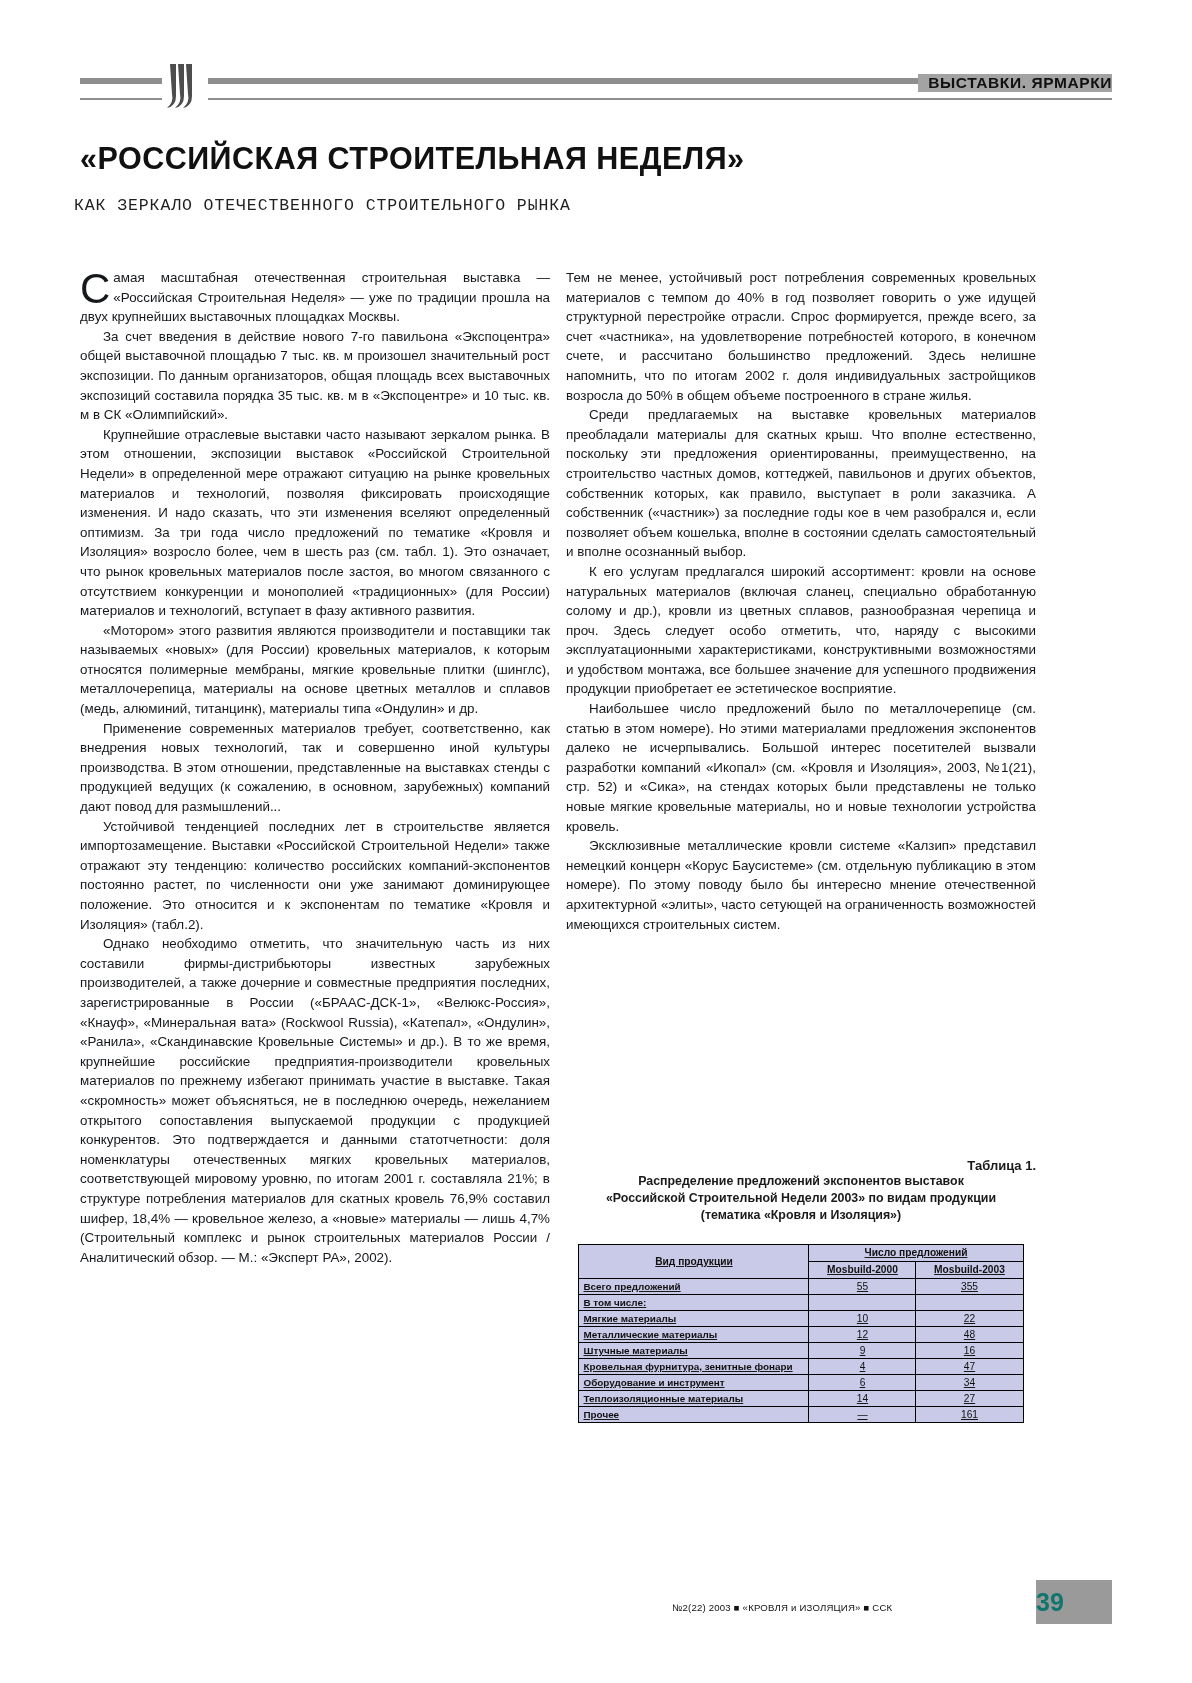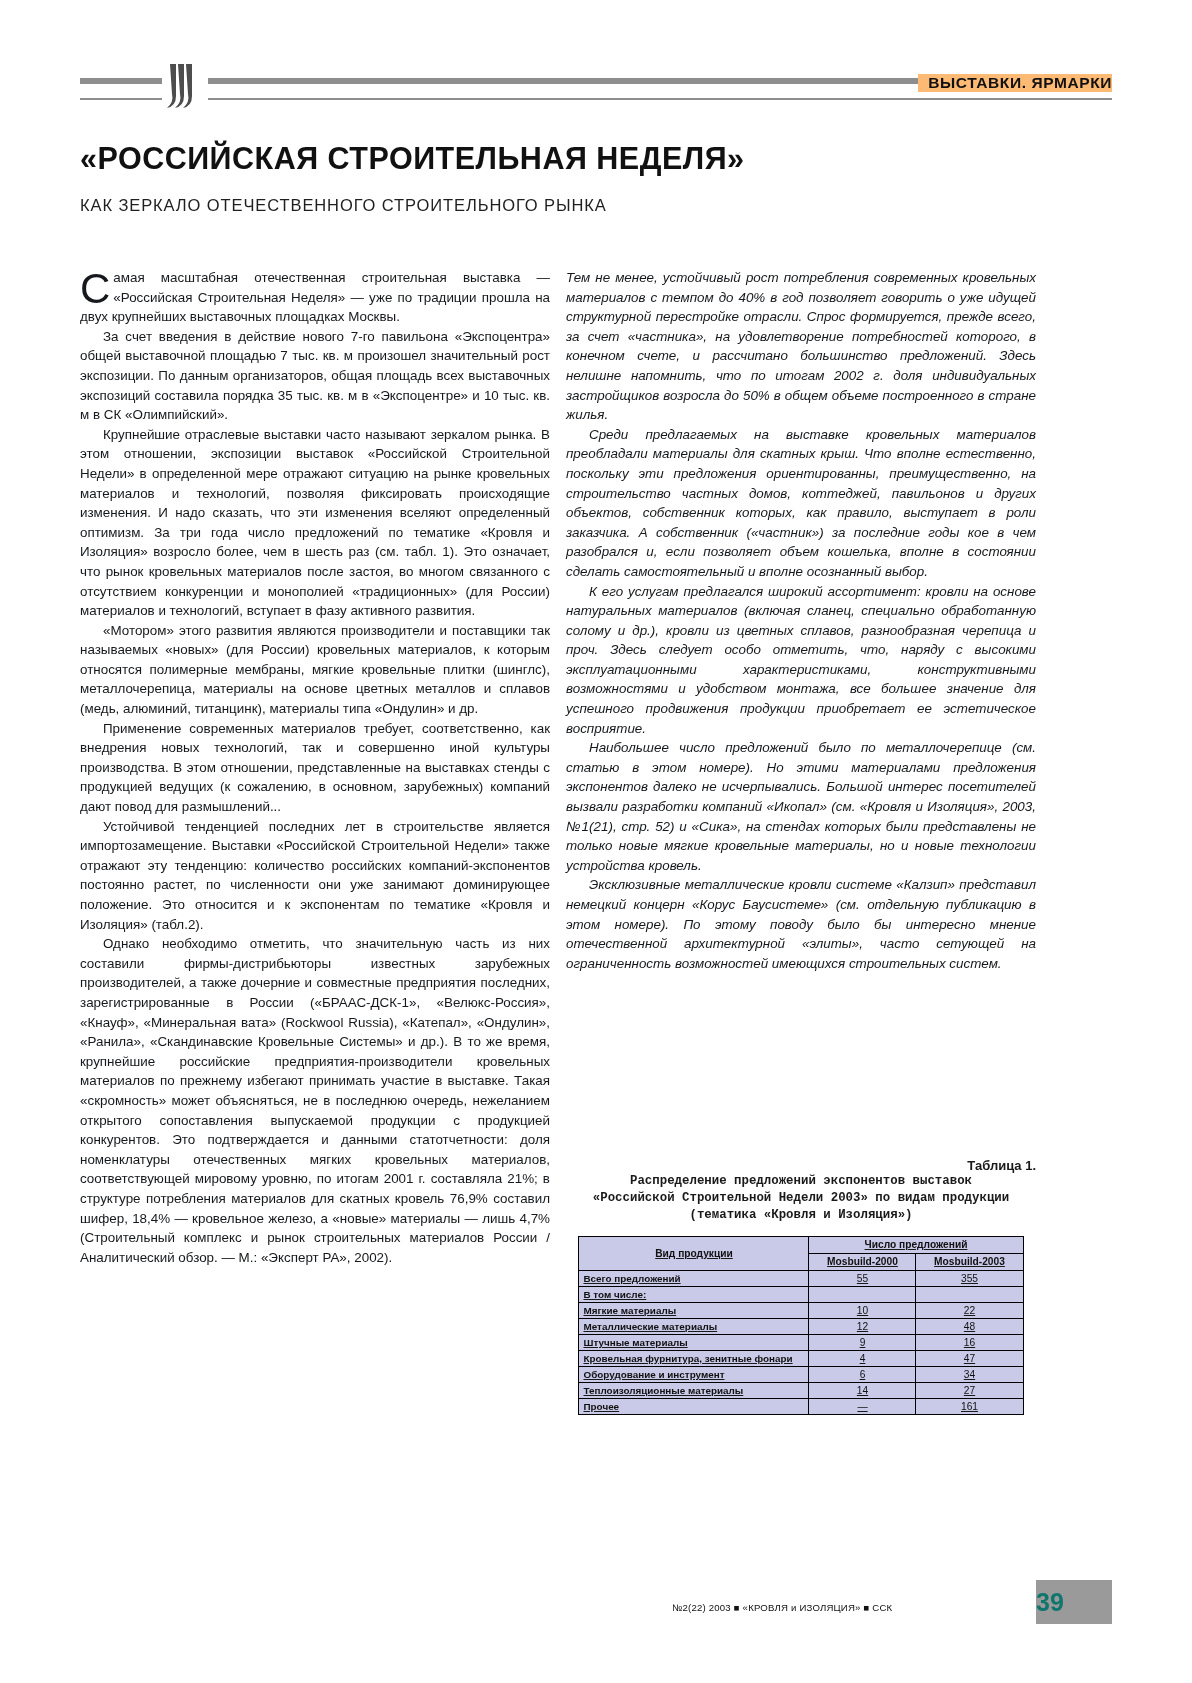--- a/index.html
+++ b/index.html
@@ -53,57 +53,58 @@
   .header-logo svg { display:block; }
   .header-title {
     position: absolute;
     right: 0;
     top: 12px;
     font-size: 15.5px;
     font-weight: bold;
     letter-spacing: 0.6px;
     color: #111;
     text-align: right;
-    background: #fdba74;
+    background: #a3a3a3;
     padding-left: 10px;
   }
 
   
   .doc-title {
     position: absolute;
     left: 80px;
     top: 141px;
     font-size: 30.5px;
     font-weight: bold;
     letter-spacing: 0.5px;
     color: #111;
   }
   .doc-subtitle {
     position: absolute;
-    left: 80px;
+    left: 74px;
     top: 196px;
     font-size: 16.5px;
     letter-spacing: 0.9px;
     color: #1f1f1f;
+    font-family: Liberation Mono, monospace;
   }
 
   
   .col {
     position: absolute;
     top: 268px;
     width: 470px;
     font-size: 13.4px;
     line-height: 19.6px;
     text-align: justify;
     color: #15181c;
     -webkit-hyphens: auto;
     hyphens: auto;
   }
   .col-left  { left: 80px; }
-  .col-right { left: 566px; font-style: italic; }
+  .col-right { left: 566px; }
 
   .col p {
     margin: 0;
     text-indent: 23px;
   }
   .col p.noindent { text-indent: 0; }
 
   .dropcap-para {
     position: relative;
   }
@@ -126,22 +127,21 @@
   .table-label {
     font-size: 13px;
     font-weight: bold;
     text-align: right;
   }
   .table-caption {
     font-size: 12.4px;
     font-weight: bold;
     text-align: center;
     line-height: 17px;
-    margin-bottom: 12px;
-    font-family: Liberation Mono, monospace;
+    margin-bottom: 20px;
   }
   table.stat {
     border-collapse: collapse;
     width: 444px;
     margin: 0 auto;
     background: #c9c9e8;
     border: 1.5px solid #000;
     table-layout: fixed;
     text-decoration: underline;
   }

